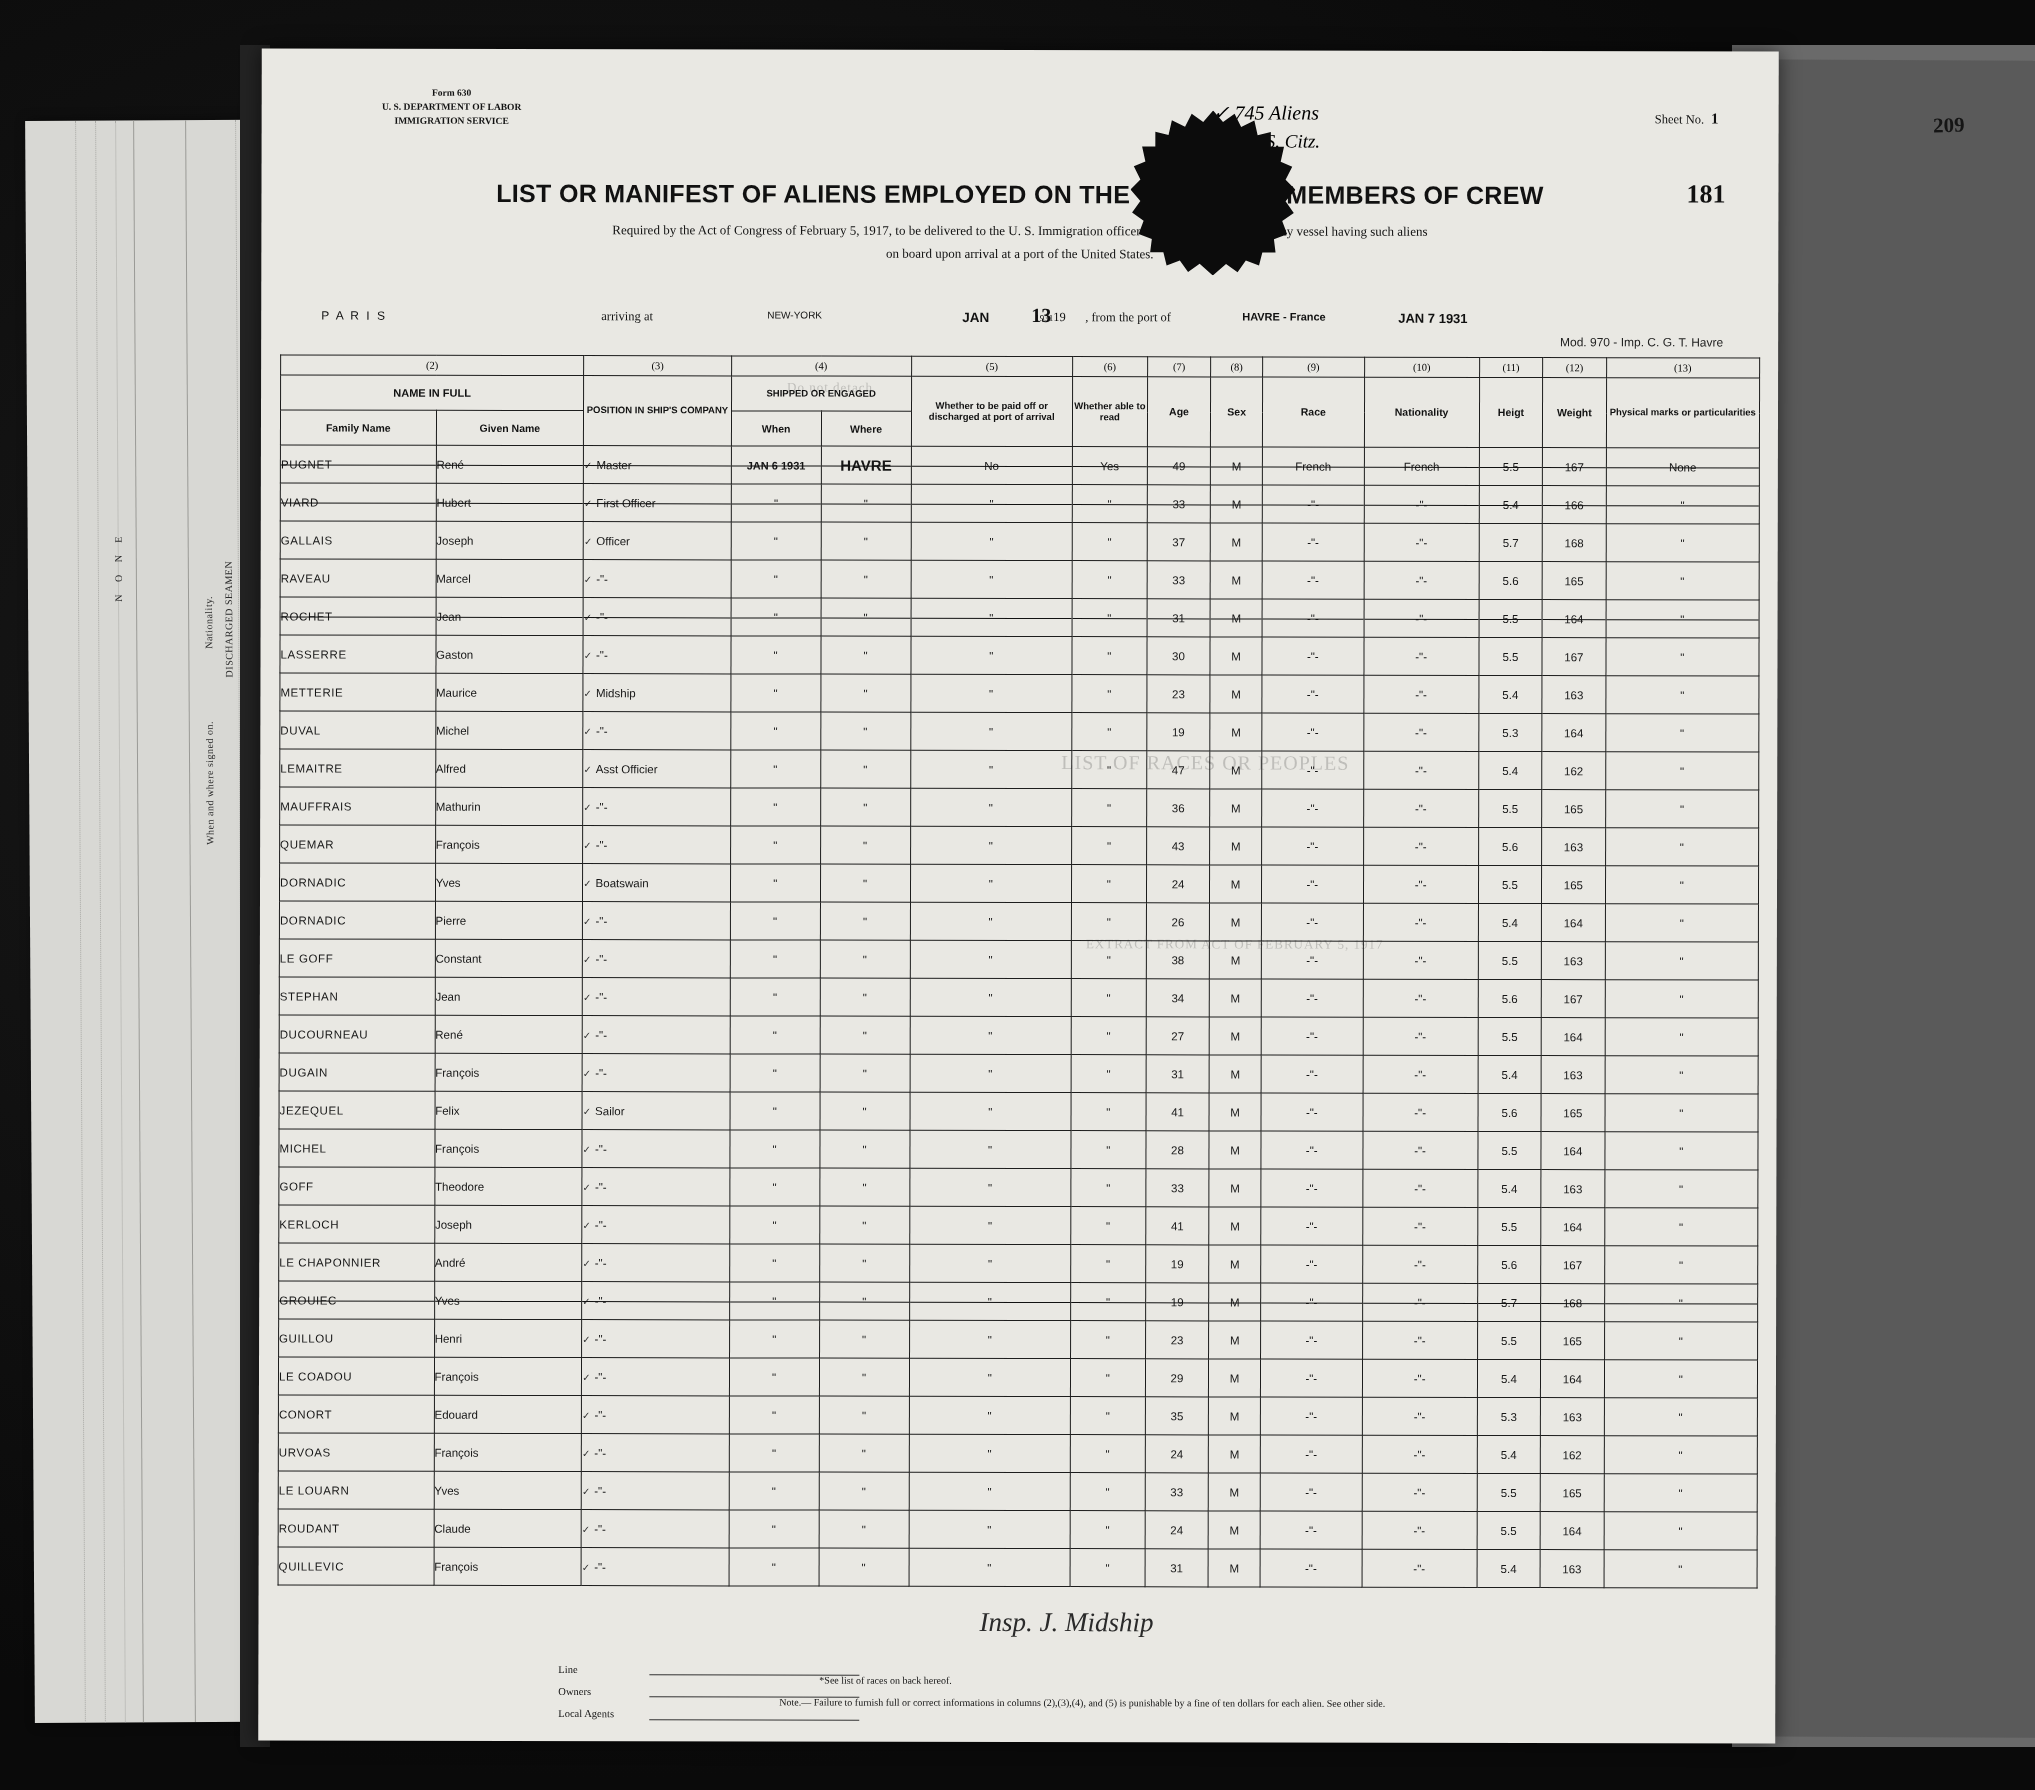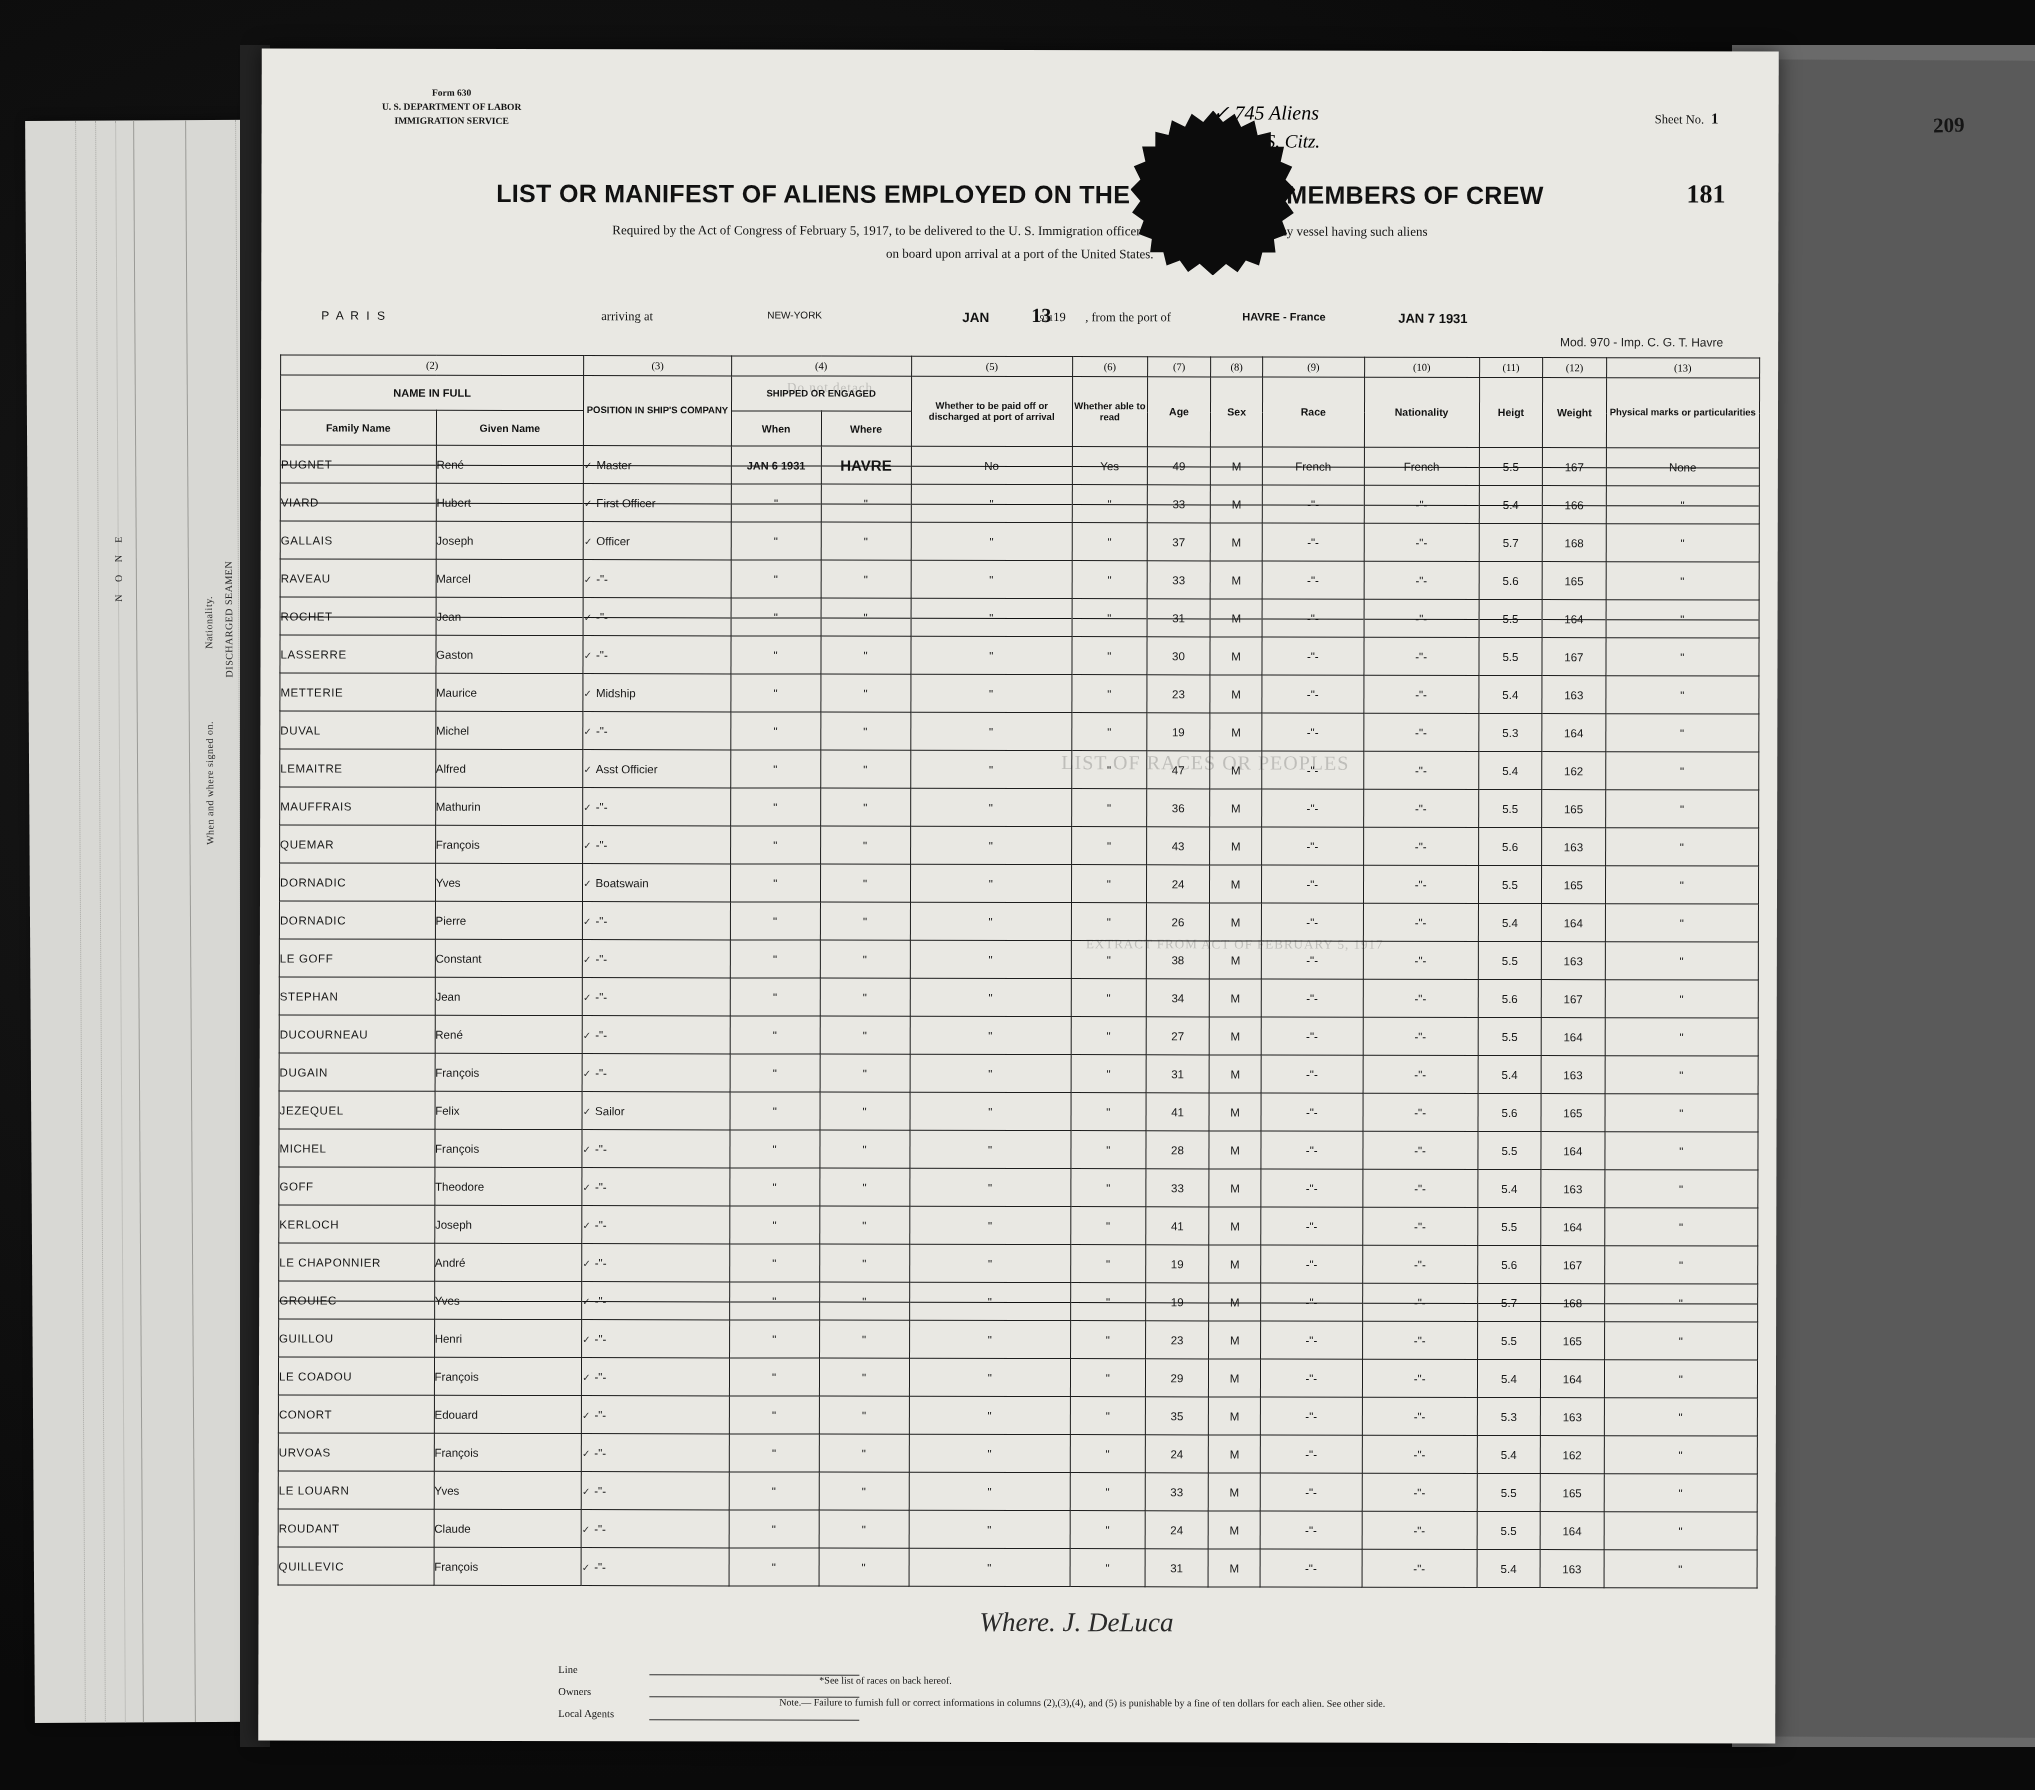--- a/index.html
+++ b/index.html
@@ -795,21 +795,21 @@
             <td class="ctr">M</td>
             <td class="ctr">-"-</td>
             <td class="ctr">-"-</td>
             <td class="ctr">5.4</td>
             <td class="ctr">163</td>
             <td class="ctr">"</td>
           </tr>
         </tbody>
     </table>
 
-    <div class="handwrite hw-sig">Where. J. DeLuca</div>
+    <div class="handwrite hw-sig">Insp. J. Midship</div>
 
     <div class="foot-left">
       <div>Line</div>
       <div>Owners</div>
       <div>Local Agents</div>
     </div>
     <div class="foot-rule" style="left:391px; top:1625px; width:210px;"></div>
     <div class="foot-rule" style="left:391px; top:1647px; width:210px;"></div>
     <div class="foot-rule" style="left:391px; top:1670px; width:210px;"></div>
 

